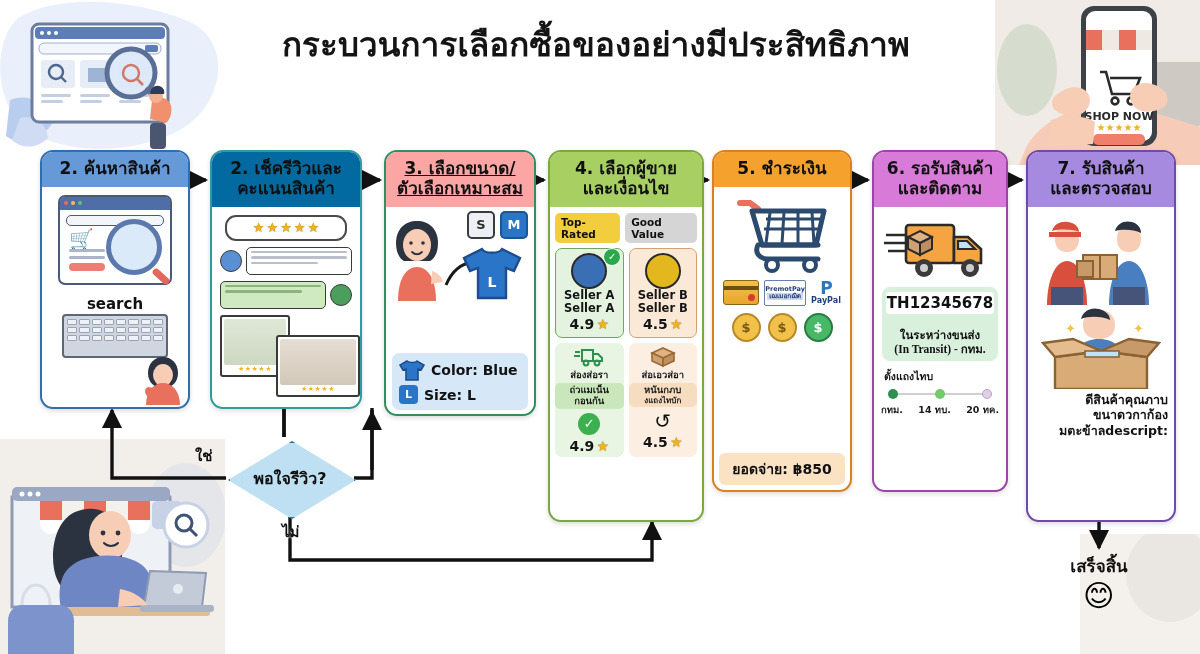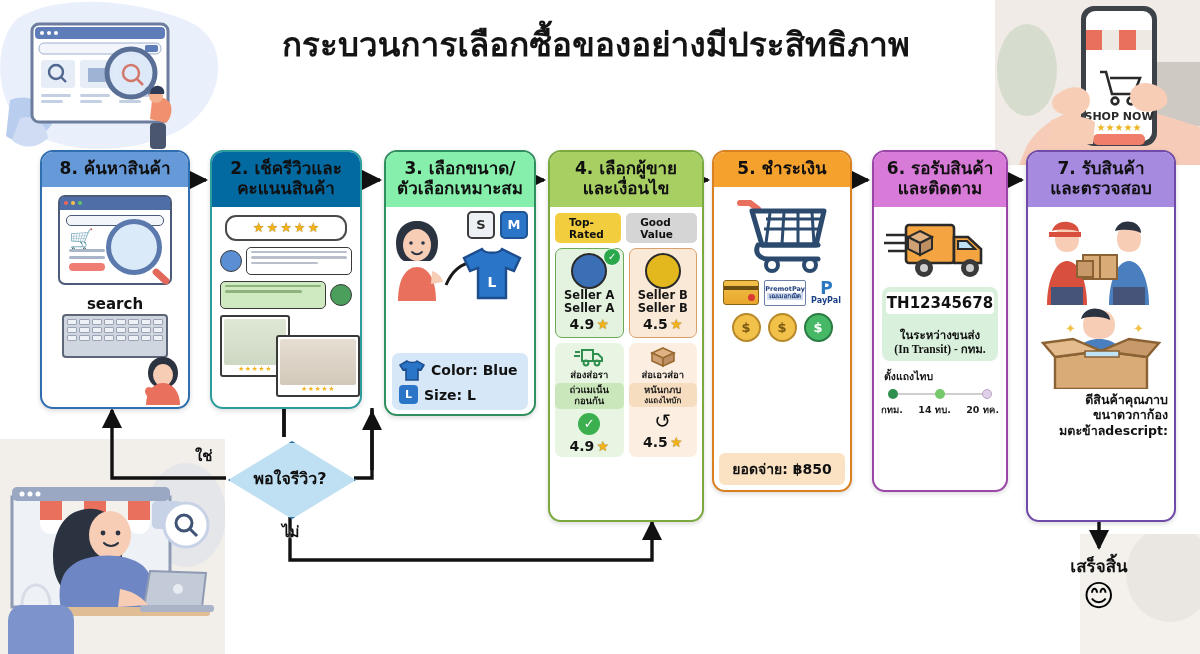--- a/index.html
+++ b/index.html
@@ -38,21 +38,21 @@
     text-align:center;font-weight:bold;color:#101010;font-size:17px;
     line-height:1.17;padding:7px 4px 8px;
   }
   .card-body{flex:1;position:relative;padding:6px 6px 8px;}
 
   .c1{left:40px;top:150px;width:146px;height:255px;border-color:#2f6fb0;}
   .c1 .card-head{background:#6699d8;}
   .c2{left:210px;top:150px;width:148px;height:255px;border-color:#2c9c9c;}
   .c2 .card-head{background:#0369a1;}
   .c3{left:384px;top:150px;width:148px;height:262px;border-color:#2f8f5f;}
-  .c3 .card-head{background:#86efac;}
+  .c3 .card-head{background:#fca5a5;text-decoration:underline;}
   .c4{left:548px;top:150px;width:152px;height:368px;border-color:#79a93f;}
   .c4 .card-head{background:#a8cf62;}
   .c5{left:712px;top:150px;width:136px;height:338px;border-color:#d98020;}
   .c5 .card-head{background:#f5a12e;}
   .c6{left:872px;top:150px;width:132px;height:338px;border-color:#9b45a8;}
   .c6 .card-head{background:#d87ad8;}
   .c7{left:1026px;top:150px;width:146px;height:368px;border-color:#6f4aa8;}
   .c7 .card-head{background:#a58adf;}
 
   
@@ -91,21 +91,21 @@
   .sz.on{background:#2a75c8;color:#fff;border-color:#1d5492;}
   .sz.off{background:#eceff3;color:#2b2b2b;}
   .tshirt-big{position:absolute;right:12px;top:38px;}
   .girl-3{position:absolute;left:2px;top:10px;}
   .arrow-curve{position:absolute;left:58px;top:52px;}
   .spec{position:absolute;left:6px;right:6px;bottom:4px;background:#d6e8f8;border-radius:7px;padding:6px 7px;display:flex;flex-direction:column;gap:4px;}
   .spec-row{display:flex;align-items:center;gap:6px;font-size:14px;font-weight:bold;color:#111;}
 
   
   .badges{display:flex;gap:5px;justify-content:center;margin-top:1px;}
-  .badge{font-size:10.5px;font-weight:bold;color:#111;border-radius:5px;padding:3px 14px;}
+  .badge{font-size:10.5px;font-weight:bold;color:#111;border-radius:5px;padding:3px 6px;}
   .badge.gold{background:#f2cd3e;}
   .badge.grey{background:#d5d5d5;}
   .sellers{display:flex;gap:5px;margin-top:5px;}
   .scol{flex:1;border-radius:7px;padding:4px 2px 5px;display:flex;flex-direction:column;align-items:center;}
   .scol.a{background:#e4f3df;border:1.5px solid #69a958;}
   .scol.b{background:#fbe9d8;border:1.5px solid #d9a06d;}
   .sav{width:32px;height:32px;border-radius:50%;border:2px solid #2a2a2a;position:relative;}
   .chk{position:absolute;right:-16px;top:-7px;width:16px;height:16px;border-radius:50%;background:#2aa84a;color:#fff;font-size:10px;display:flex;align-items:center;justify-content:center;border:1.5px solid #fff;}
   .sname{font-size:11.5px;font-weight:bold;color:#151515;line-height:1.15;text-align:left;}
   .srate{font-size:14px;font-weight:bold;color:#141414;display:flex;align-items:center;gap:2px;margin-top:1px;}
@@ -306,21 +306,21 @@
       <path d="M284 407 L284 437"></path>
       <path d="M354 478 L372 478 L372 410"></path>
       <path d="M372 412 L372 408"></path>
     </g>
     <g stroke="#111" stroke-width="3.4" fill="none" marker-end="url(#ah)">
       <path d="M372 470 L372 412"></path>
     </g>
   </svg>
 
   <div class="card c1">
-    <div class="card-head">8. ค้นหาสินค้า</div>
+    <div class="card-head">2. ค้นหาสินค้า</div>
     <div class="card-body">
       <div class="browser">
         <div class="browser-bar">
           <span class="dot" style="background:#f2665c"></span>
           <span class="dot" style="background:#f2c14a"></span>
           <span class="dot" style="background:#5fc46d"></span>
         </div>
         <div class="srch-row"></div>
         <div class="cart-ic">🛒</div>
         <div class="lines">

